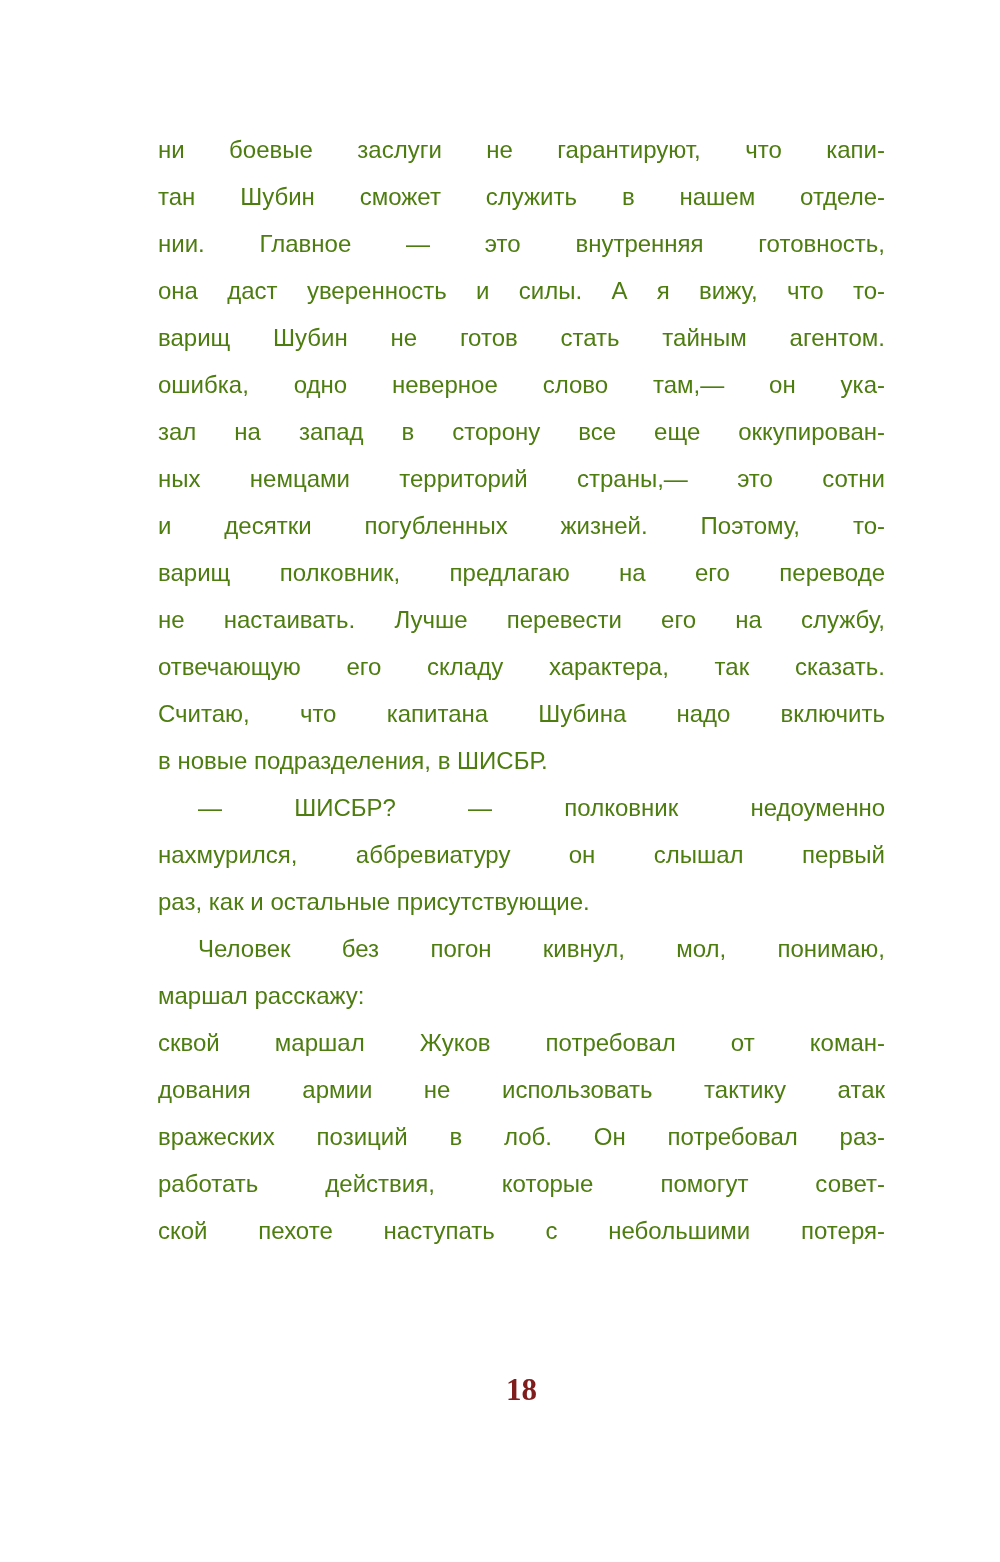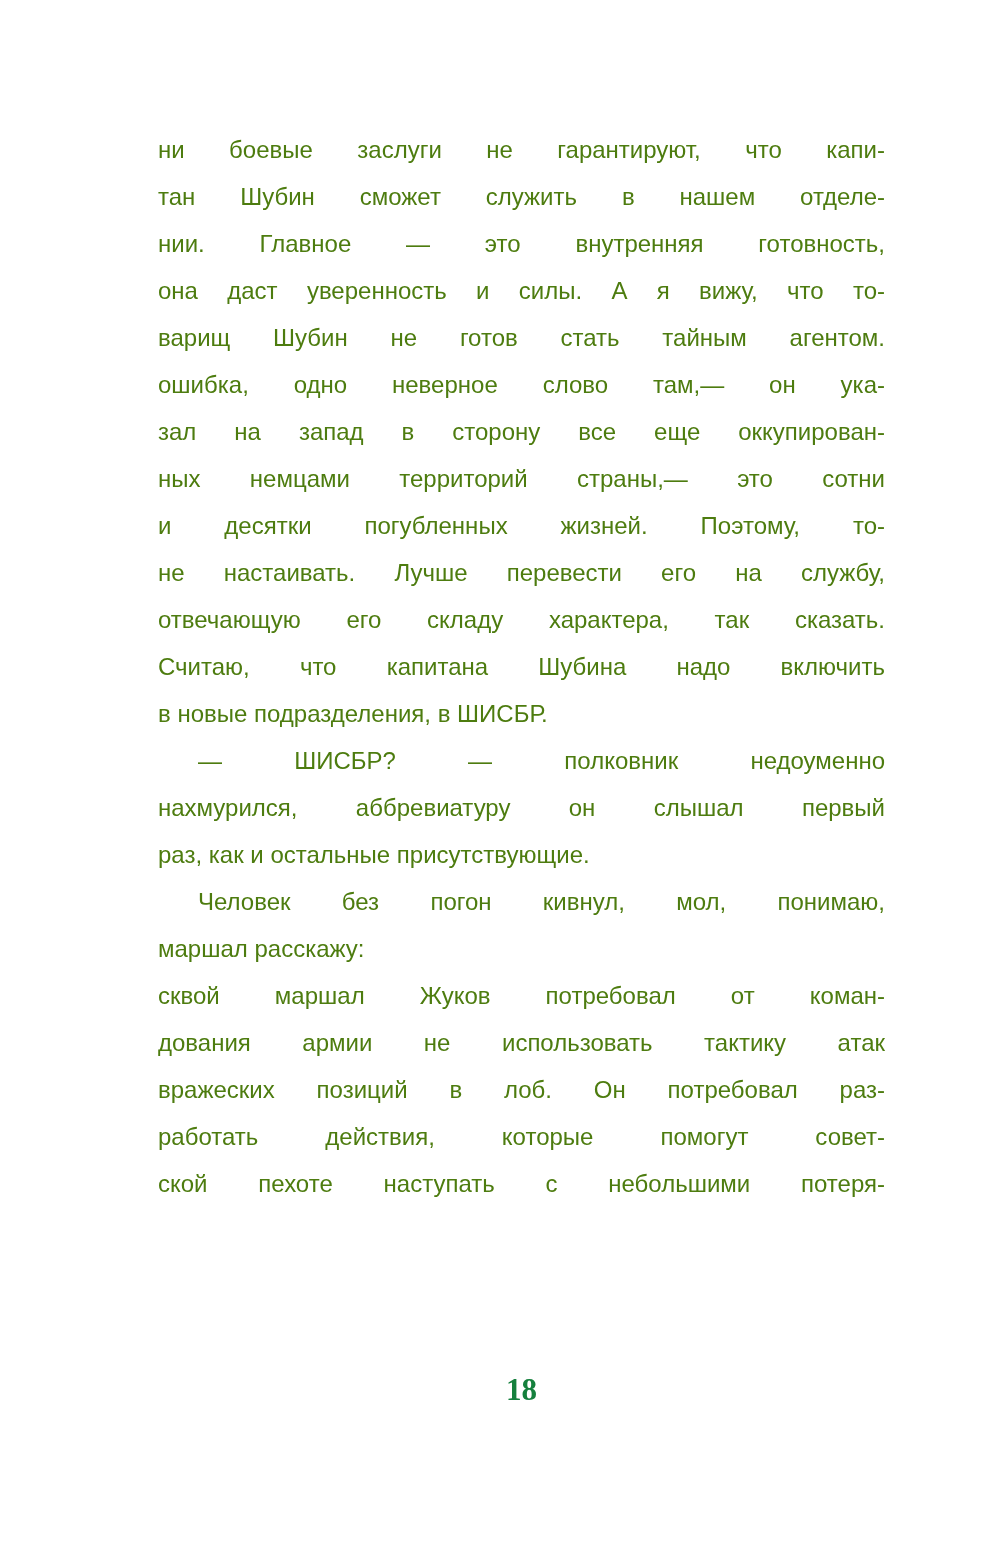--- a/index.html
+++ b/index.html
@@ -41,37 +41,38 @@
   .page-number {
     position: absolute;
     left: 158px;
     top: 1372px;
     width: 727px;
     text-align: center;
     font-family: "Liberation Serif", "DejaVu Serif", serif;
     font-weight: bold;
     font-size: 31px;
     line-height: 36px;
-    color: #15803d;
+    color: #7f1d1d;
   }
 </style>
 </head>
 <body>
 
 <div class="page">
   <div class="text-column">
       <div class="line">ни боевые заслуги не гарантируют, что капи-</div>
       <div class="line">тан Шубин сможет служить в нашем отделе-</div>
       <div class="line">нии. Главное — это внутренняя готовность,</div>
       <div class="line">она даст уверенность и силы. А я вижу, что то-</div>
       <div class="line">варищ Шубин не готов стать тайным агентом.</div>
       <div class="line">ошибка, одно неверное слово там,— он ука-</div>
       <div class="line">зал на запад в сторону все еще оккупирован-</div>
       <div class="line">ных немцами территорий страны,— это сотни</div>
       <div class="line">и десятки погубленных жизней. Поэтому, то-</div>
+      <div class="line">варищ полковник, предлагаю на его переводе</div>
       <div class="line">не настаивать. Лучше перевести его на службу,</div>
       <div class="line">отвечающую его складу характера, так сказать.</div>
       <div class="line">Считаю, что капитана Шубина надо включить</div>
       <div class="line left">в новые подразделения, в ШИСБР.</div>
       <div class="line indent">— ШИСБР? — полковник недоуменно</div>
       <div class="line">нахмурился, аббревиатуру он слышал первый</div>
       <div class="line left">раз, как и остальные присутствующие.</div>
       <div class="line indent">Человек без погон кивнул, мол, понимаю,</div>
       <div class="line left">маршал расскажу:</div>
       <div class="line">сквой маршал Жуков потребовал от коман-</div>

